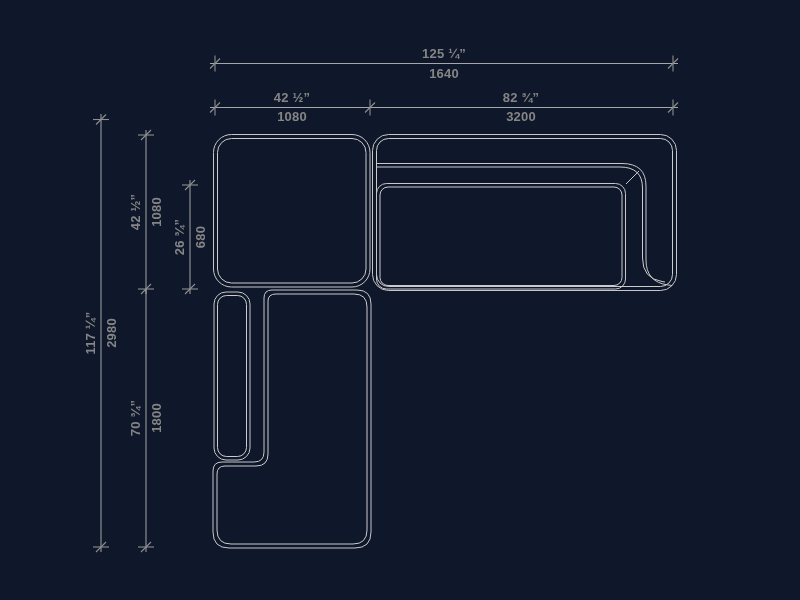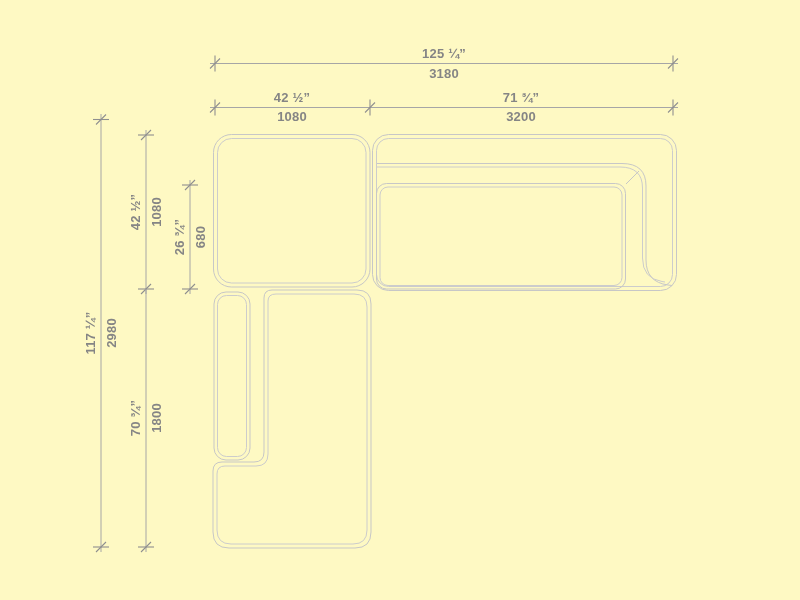--- a/index.html
+++ b/index.html
@@ -1,19 +1,19 @@
 <!DOCTYPE html>
 <html><head>
 <meta charset="utf-8">
 <style>
   html,body{margin:0;padding:0;background:#f5f5f5;}
   .stage{
     position:relative;
     width:800px;height:600px;
-    background:#fef9c3;
+    background:#0f172a;
     font-family:"Liberation Sans", sans-serif;
     overflow:hidden;
   }
   .stage svg{position:absolute;left:0;top:0;}
   .label{
     position:absolute;
     color:#858585;
     font-size:13px;
     font-weight:700;
     letter-spacing:.2px;
@@ -97,26 +97,26 @@
 
     <g>
       <path class="furn" d="M 272 290 H 357 Q 371 290 371 304 V 532 Q 371 548 355 548 H 229 Q 213 548 213 532 V 471 Q 213 462 222 462 H 254 Q 264 462 264 452 V 298 Q 264 290 272 290 Z"></path>
       <path class="furn2" d="M 276 294 H 354 Q 367 294 367 307 V 530 Q 367 544 353 544 H 231 Q 217 544 217 530 V 474 Q 217 466 225 466 H 256 Q 268 466 268 454 V 301 Q 268 294 276 294 Z"></path>
       <rect class="furn" x="214" y="292" width="36" height="168" rx="12"></rect>
       <rect class="furn2" x="217.5" y="295.5" width="29" height="161" rx="9"></rect>
     </g>
   </svg>
 
   <div class="label" style="left:444px;top:53px">125 ¼”</div>
-  <div class="label" style="left:444px;top:73px">3180</div>
+  <div class="label" style="left:444px;top:73px">1640</div>
 
   <div class="label" style="left:292px;top:97px">42 ½”</div>
   <div class="label" style="left:292px;top:116px">1080</div>
 
-  <div class="label" style="left:521px;top:97px">71 ¾”</div>
+  <div class="label" style="left:521px;top:97px">82 ¾”</div>
   <div class="label" style="left:521px;top:116px">3200</div>
 
   <div class="label v" style="left:90px;top:333px">117 ¼”</div>
   <div class="label v" style="left:111px;top:333px">2980</div>
 
   <div class="label v" style="left:135px;top:212px">42 ½”</div>
   <div class="label v" style="left:156px;top:212px">1080</div>
 
   <div class="label v" style="left:179px;top:237px">26 ¾”</div>
   <div class="label v" style="left:200px;top:237px">680</div>

